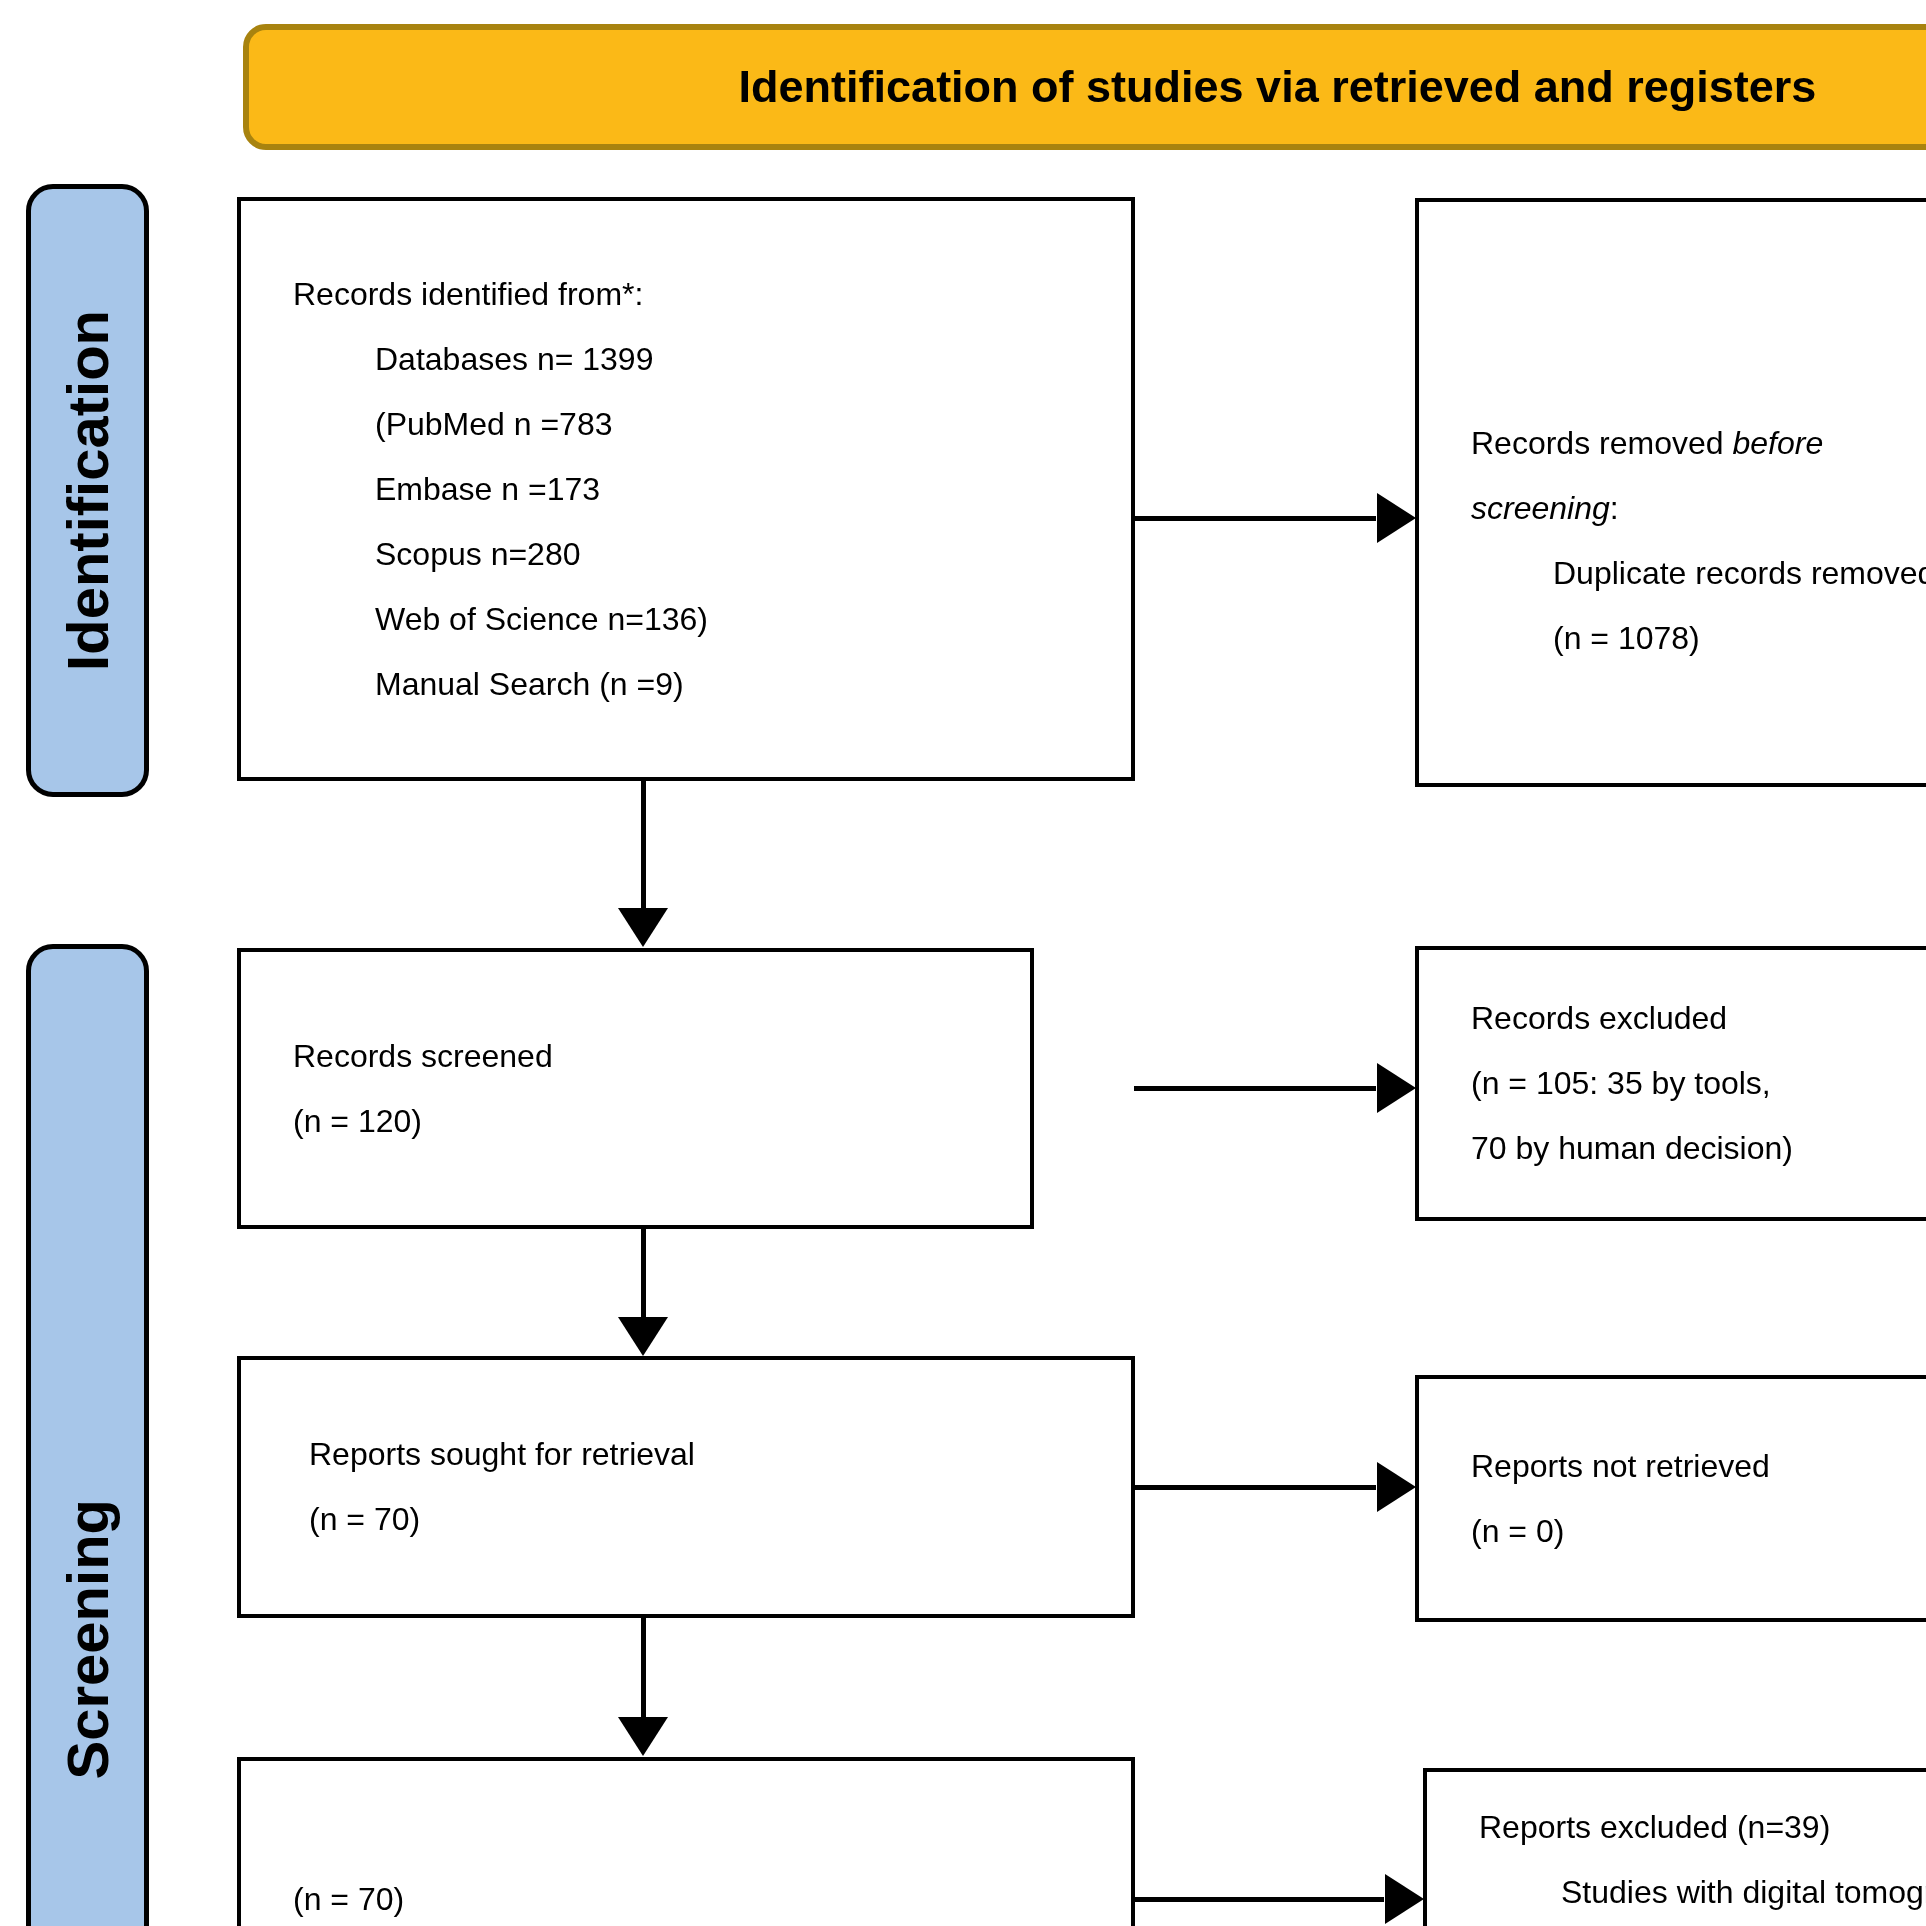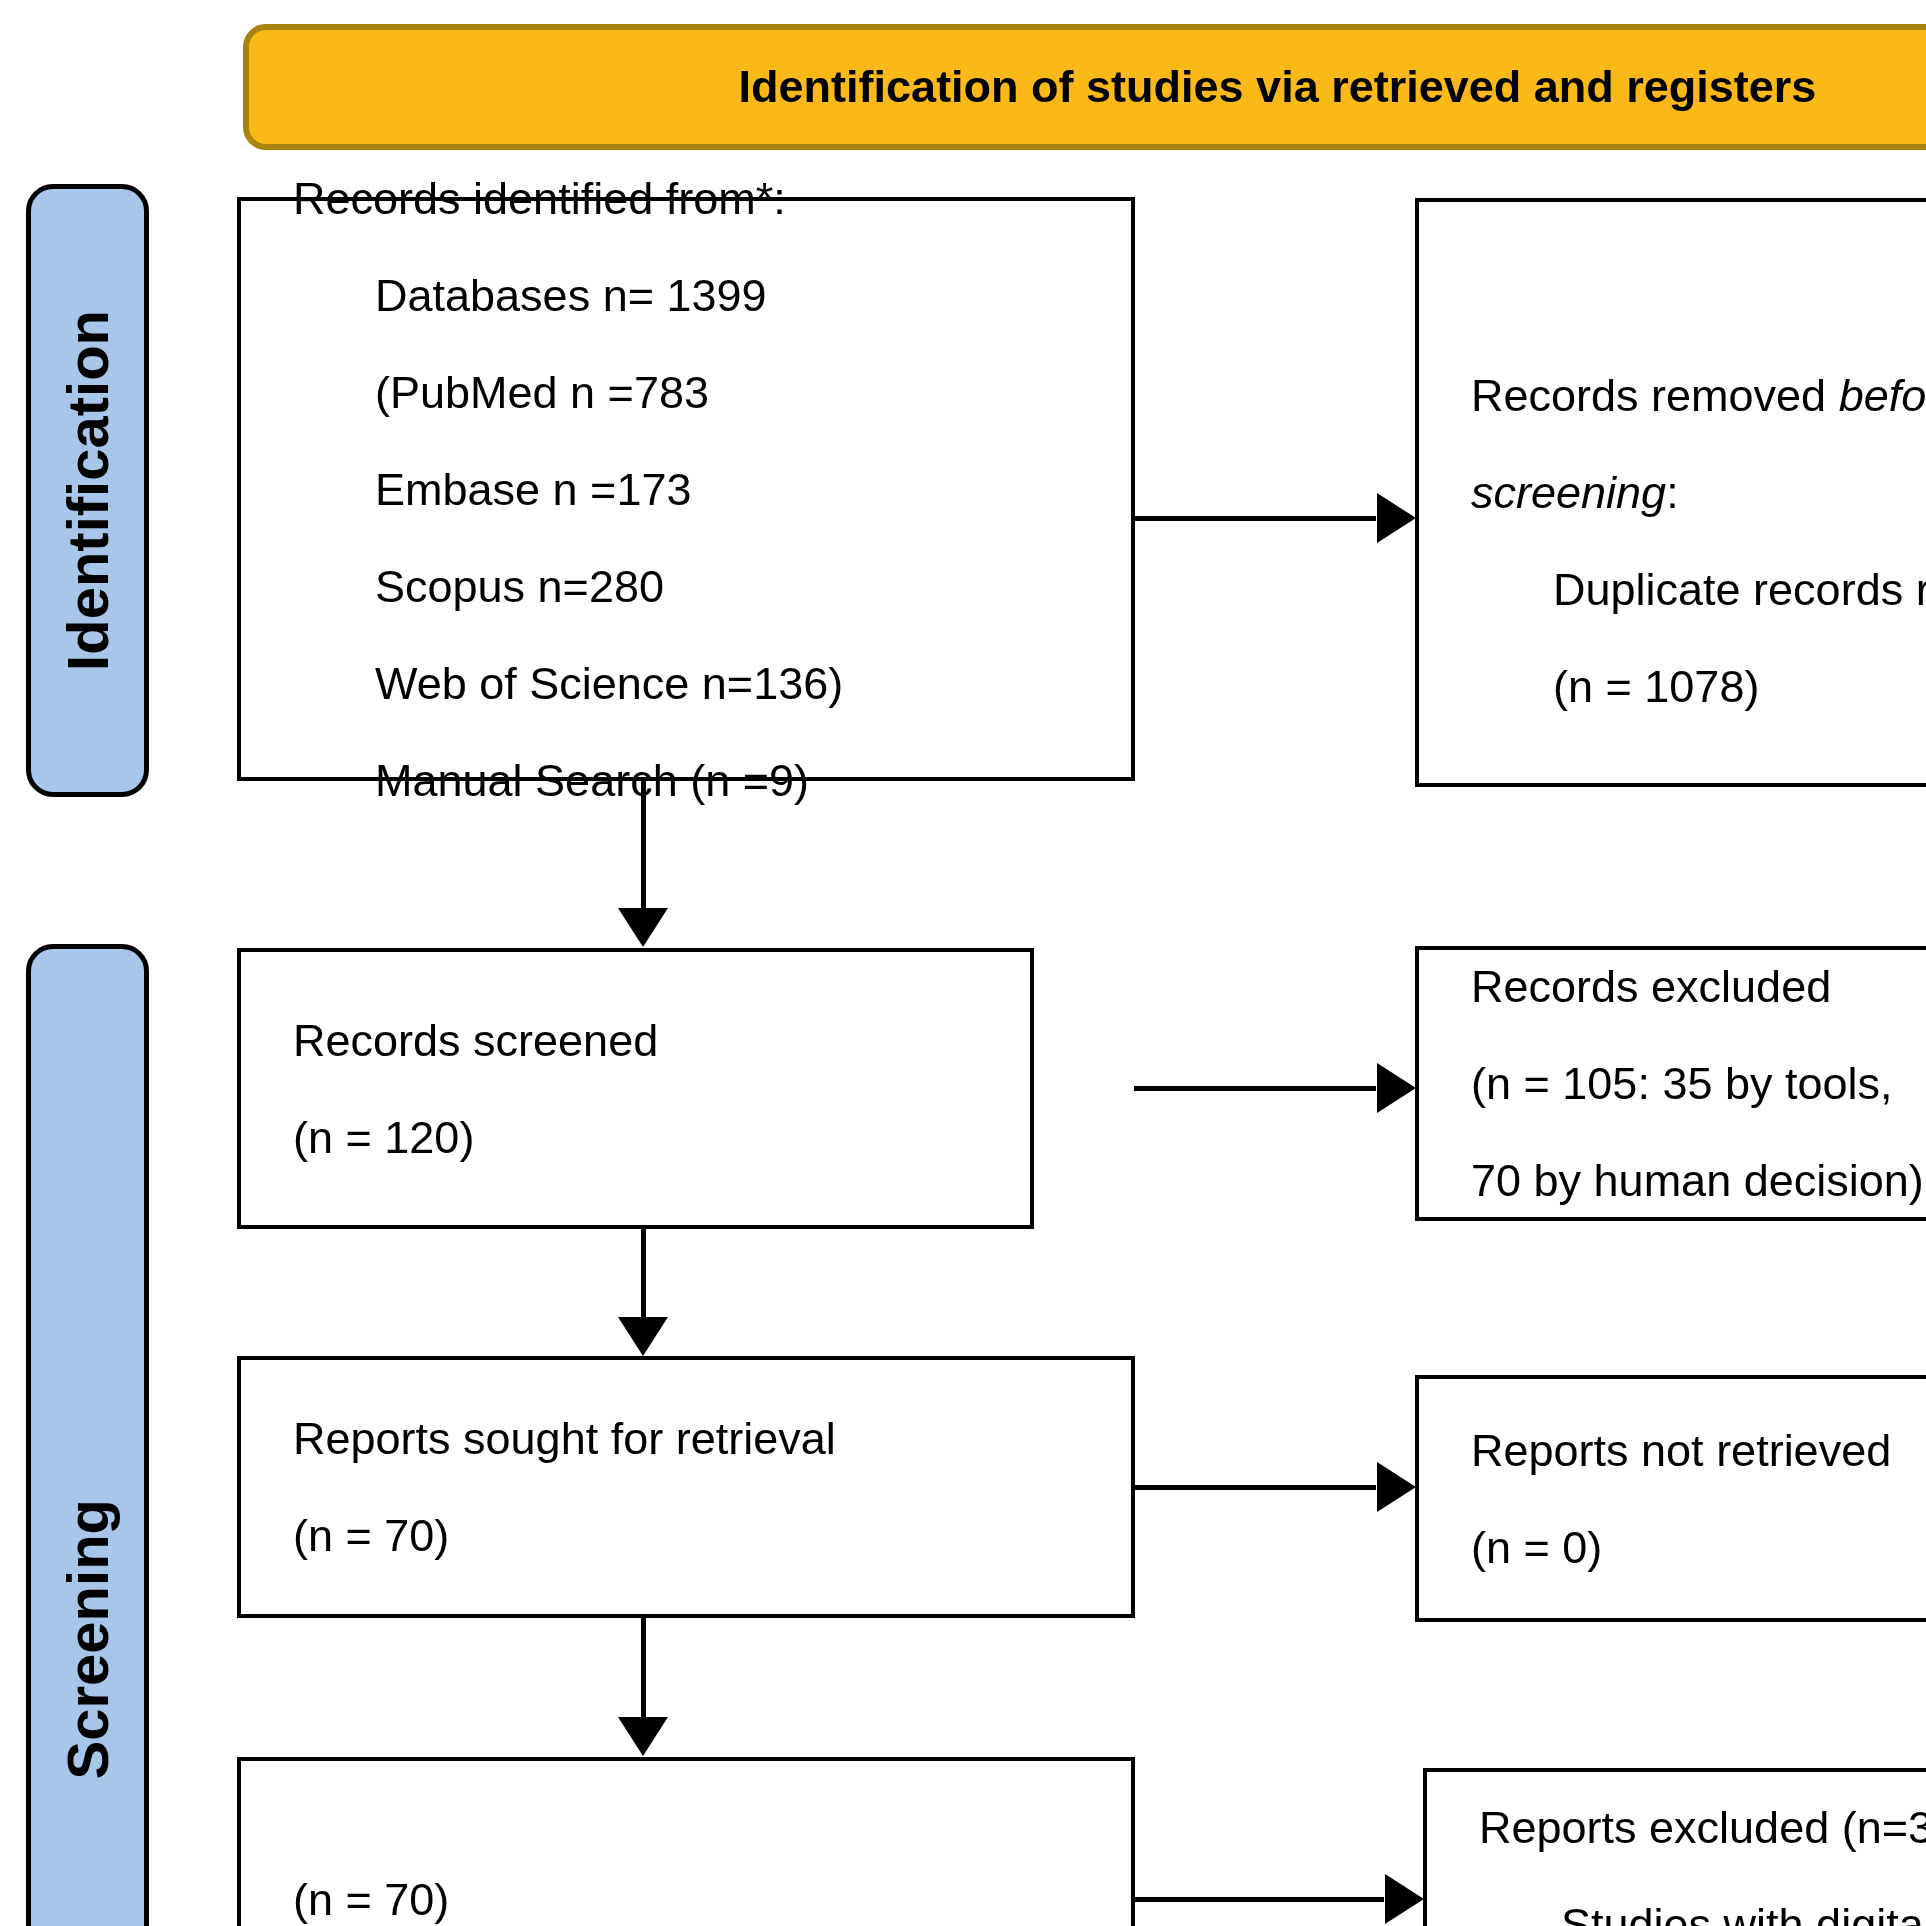--- a/index.html
+++ b/index.html
@@ -32,21 +32,21 @@
     display:flex;align-items:center;justify-content:center;
   }
   .vtext{
     writing-mode:vertical-rl;transform:rotate(180deg);
     font-weight:bold;font-size:58px;white-space:nowrap;
   }
   .box{
     position:absolute;background:#ffffff;
     border:4.6px solid var(--box-border);box-sizing:border-box;
     display:flex;flex-direction:column;justify-content:center;
-    font-size:45px;line-height:65px;gap:32px;
+    font-size:32px;line-height:65px;
   }
   .box .line{white-space:nowrap;}
   .box .indent{margin-left:82px;}
   .it{font-style:italic;}
   .hline{position:absolute;height:4.6px;background:var(--arrow);}
   .vline{position:absolute;width:4.6px;background:var(--arrow);}
   .head-right{position:absolute;width:0;height:0;
     border-left:39px solid var(--arrow);
     border-top:25.4px solid transparent;border-bottom:25.4px solid transparent;}
   .head-down{position:absolute;width:0;height:0;
@@ -77,21 +77,21 @@
     <div class="line indent">Scopus n=280</div>
     <div class="line indent">Web of Science n=136)</div>
     <div class="line indent">Manual Search (n =9)</div>
   </div>
 
   <div class="box" style="left:237px;top:948px;width:797px;height:281px;padding-left:52px;">
     <div class="line">Records screened</div>
     <div class="line">(n = 120)</div>
   </div>
 
-  <div class="box" style="left:237px;top:1356px;width:898px;height:262px;padding-left:52px;">
+  <div class="box" style="left:237px;top:1356px;width:898px;height:262px;padding-left:68px;">
     <div class="line">Reports sought for retrieval</div>
     <div class="line">(n = 70)</div>
   </div>
 
   <div class="box" style="left:237px;top:1757px;width:898px;height:285px;padding-left:52px;">
     <div class="line">(n = 70)</div>
   </div>
 
   <div class="box" style="left:1415px;top:198px;width:917px;height:589px;padding-left:52px;padding-top:96px;">
     <div class="line"><span>Records removed </span><span class="it">before</span></div>

